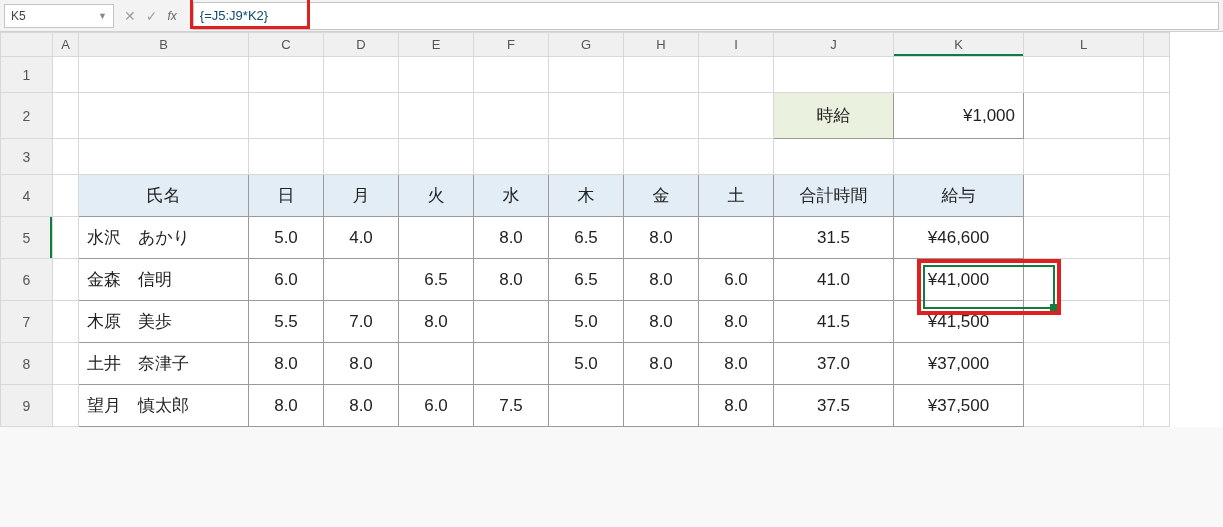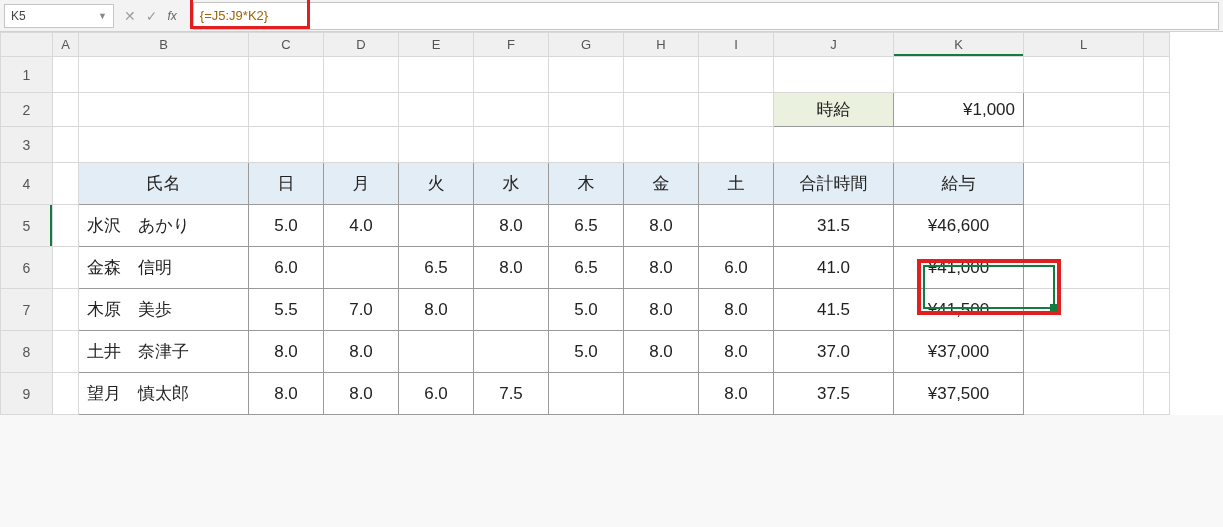--- a/index.html
+++ b/index.html
@@ -55,21 +55,21 @@
   }
   .formula-input {
     flex: 1;
     height: 28px;
     background: #fff;
     border: 1px solid #c5c5c5;
     display: flex;
     align-items: center;
     padding: 0 6px;
     font-size: 13px;
-    color: #a16207;
+    color: #0c4a6e;
     position: relative;
   }
   .highlight-formula {
     position: absolute;
     border: 3px solid #e02020;
     top: -8px;
     left: -4px;
     height: 34px;
     width: 120px;
     pointer-events: none;
@@ -127,21 +127,21 @@
   .grid thead th.col-G,
   .grid thead th.col-H,
   .grid thead th.col-I { width: 75px; }
   .grid thead th.col-J { width: 120px; }
   .grid thead th.col-K { width: 130px; }
   .grid thead th.col-L { width: 120px; }
   .grid thead th.col-M { width: 26px; }
 
   
   tr.r1 td, tr.r3 td, tr.r10 td { height: 36px; }
-  tr.r2 td { height: 34px; }
+  tr.r2 td { height: 46px; }
   tr.r4 td, tr.r5 td, tr.r6 td, tr.r7 td, tr.r8 td, tr.r9 td { height: 42px; }
 
   .num { text-align: center; }
 
   
   .hdr {
     background: #e2edf5 !important;
     text-align: center;
     font-size: 18px;
     margin-left: 20px;

